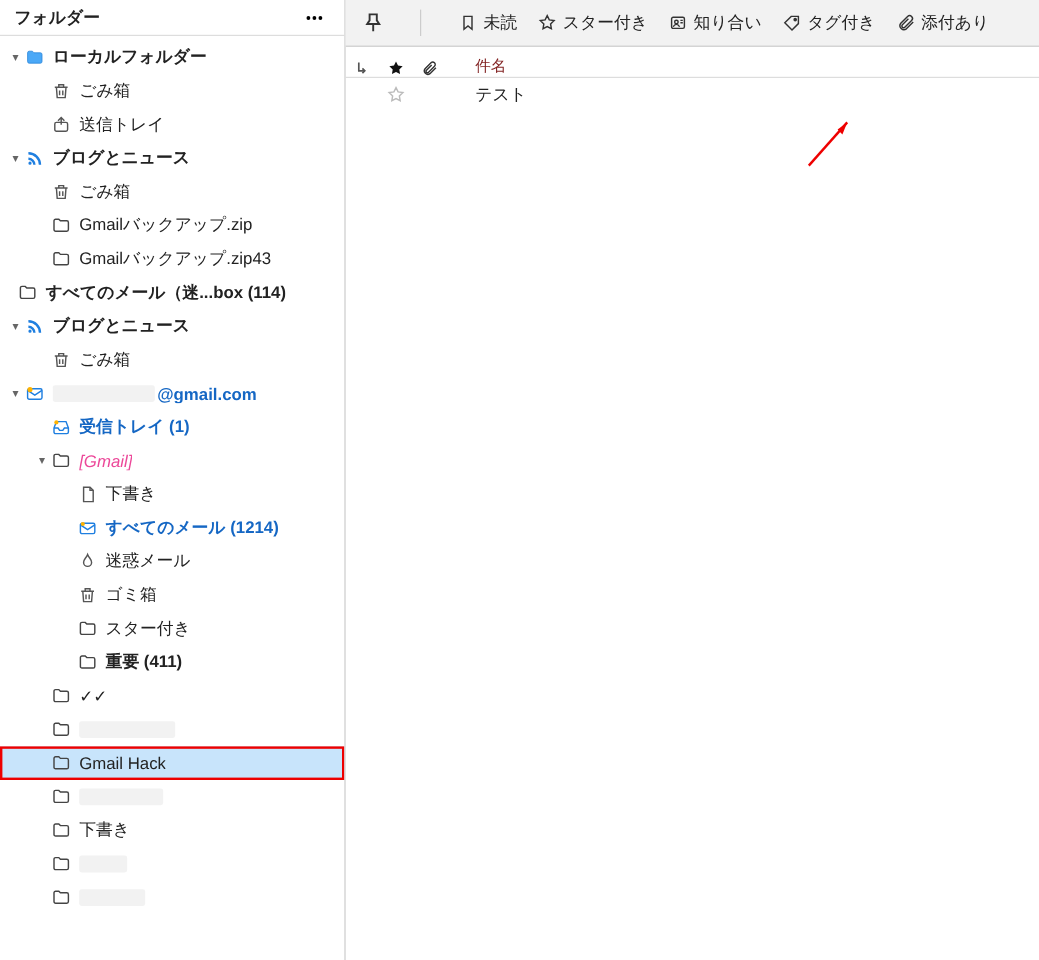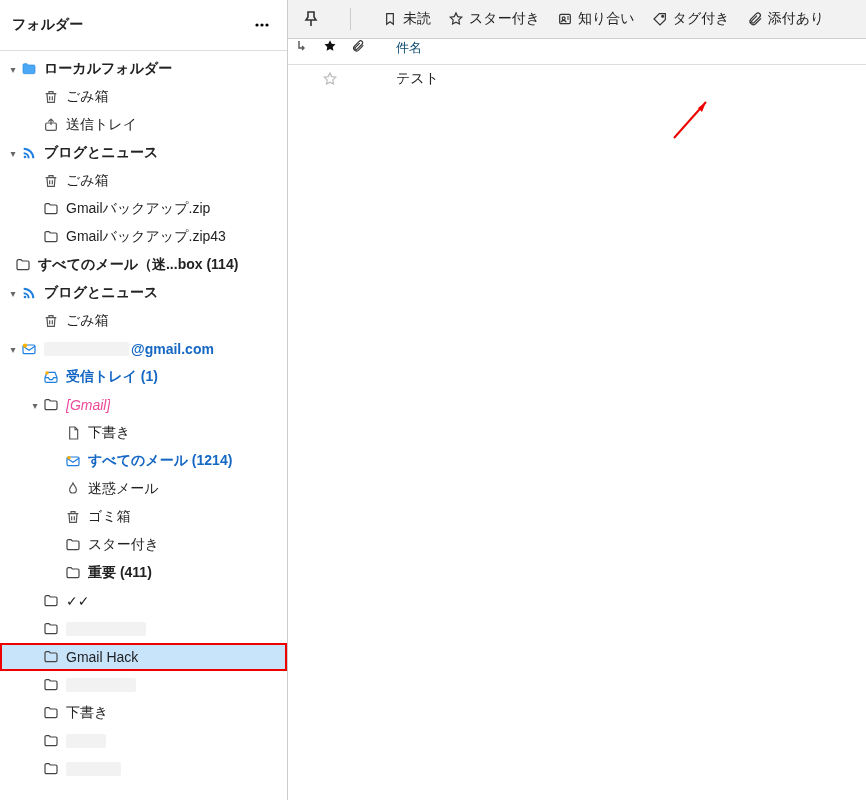--- a/index.html
+++ b/index.html
@@ -14,21 +14,21 @@
     overflow: hidden;
   }
   .sidebar {
     width: 288px;
     border-right: 1px solid #ccc;
     display: flex;
     flex-direction: column;
     background: #fff;
   }
   .sidebar-header {
-    height: 51px;
+    height: 30px;
     display: flex;
     align-items: center;
     padding: 0 10px 0 12px;
     border-bottom: 1px solid #ddd;
   }
   .sidebar-title { font-weight: bold; font-size: 14px; flex: 1; }
   .dots-btn {
     width: 30px; height: 26px;
     display: flex; align-items: center; justify-content: center;
     border-radius: 4px; cursor: pointer;
@@ -56,22 +56,22 @@
     background: #f2f2f2; border-bottom: 1px solid #ccc;
     padding: 0 6px; gap: 18px;
   }
   .tool-btn {
     display: flex; align-items: center; gap: 4px;
     padding: 4px 8px; border-radius: 4px; cursor: pointer;
     font-size: 14px;
   }
   .tool-sep { width: 1px; height: 22px; background: #ccc; margin: 0 4px; }
   .list-header {
-    height: 26px; display: flex; align-items: flex-start;
-    border-bottom: 1px solid #ddd; font-size: 13px; color: #0c4a6e;
+    height: 26px; display: flex; align-items: flex-end;
+    border-bottom: 1px solid #ddd; font-size: 13px; color: #7f1d1d;
   }
   .col-thread { width: 28px; display:flex; justify-content:center; }
   .col-star   { width: 28px; display:flex; justify-content:center; }
   .col-attach { width: 28px; display:flex; justify-content:center; }
   .col-gap    { width: 20px; }
   .col-subj   { flex: 1; padding-left: 4px; }
   .msg-row {
     height: 28px; display: flex; align-items: center; font-size: 14px;
   }
   .arrow-annot {

